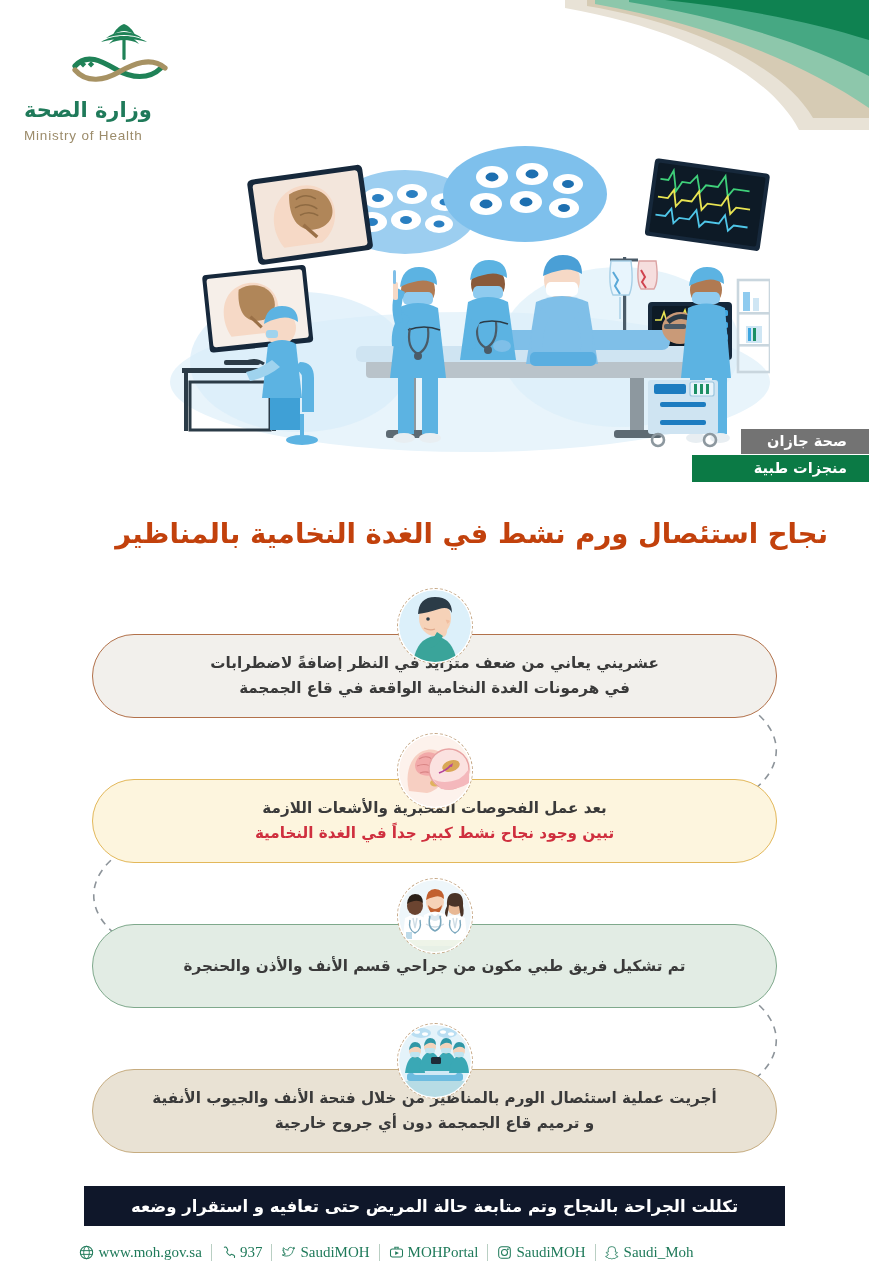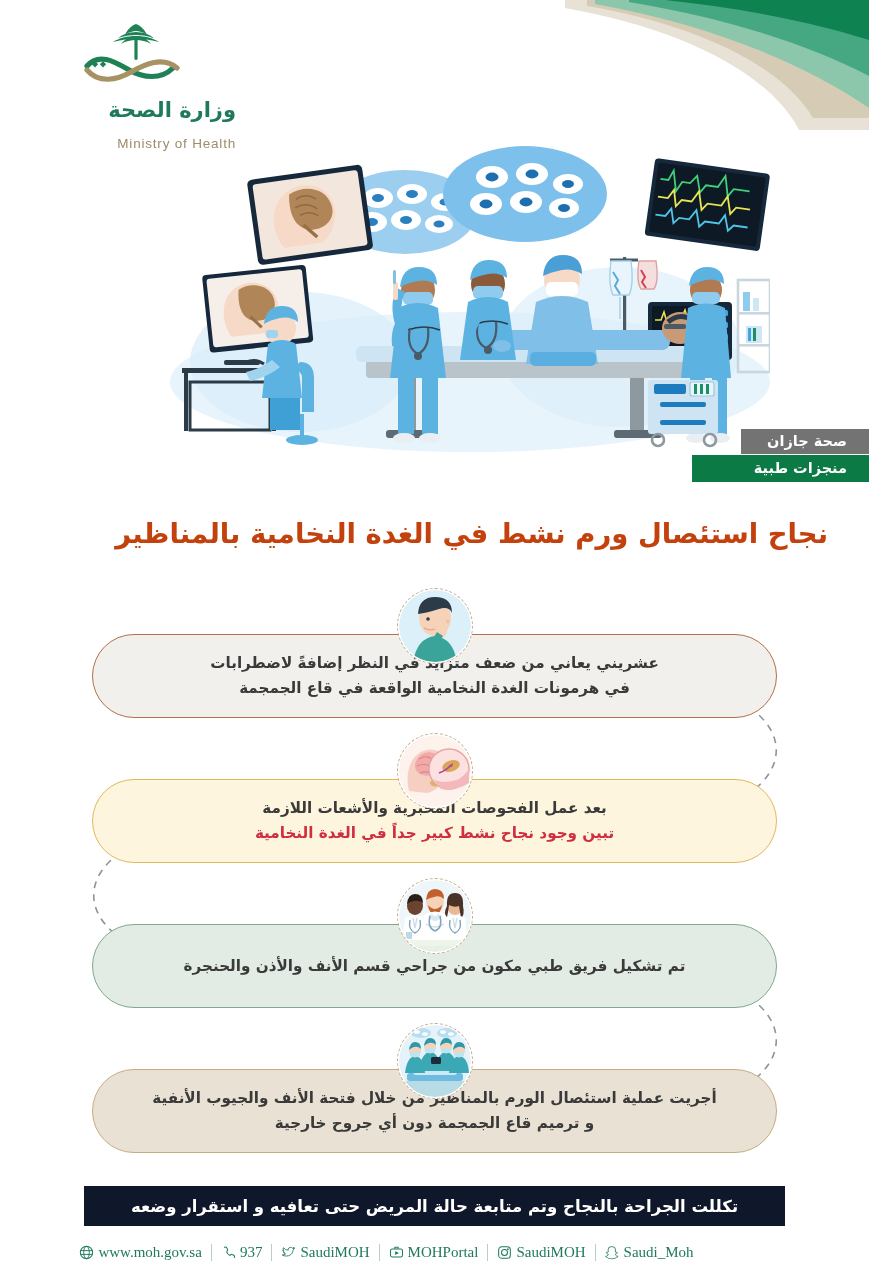--- a/index.html
+++ b/index.html
@@ -19,38 +19,38 @@
   .deco-curves {
     position: absolute;
     top: 0; right: 0;
     width: 400px; height: 130px;
     pointer-events: none;
   }
 
   
   .logo-block {
     position: absolute;
-    top: 18px; left: 36px;
+    top: 18px; left: 24px;
     width: 200px;
-    text-align: right;
+    text-align: left;
   }
   .logo-mark { width: 135px; height: 78px; display: block; margin: 0 auto; }
   .logo-ar {
     color: #1f7a5a;
     font-size: 21px;
     font-weight: bold;
     letter-spacing: 0.5px;
     margin-top: 2px;
     direction: rtl;
   }
   .logo-en {
     color: #9c8c6b;
     font-size: 13.5px;
     letter-spacing: 0.8px;
-    margin-top: 14px;
+    margin-top: 6px;
     direction: ltr;
     font-family: "Liberation Sans", sans-serif;
   }
 
   
   .hero {
     position: absolute;
     top: 132px; left: 150px;
     width: 620px; height: 320px;
   }

